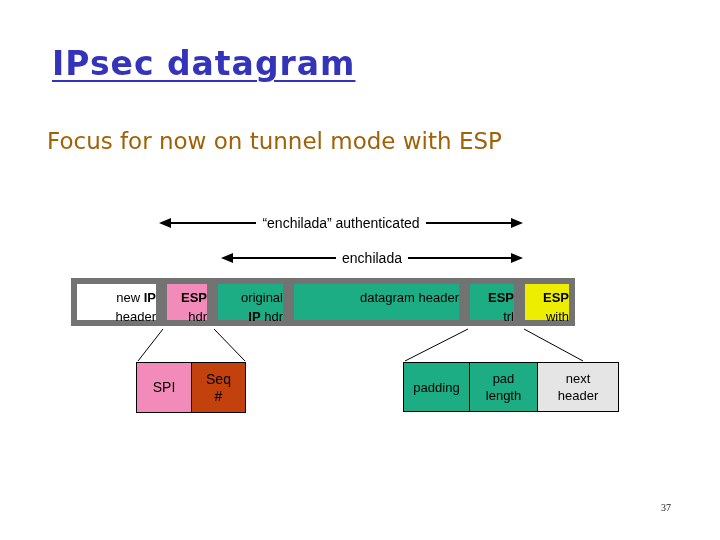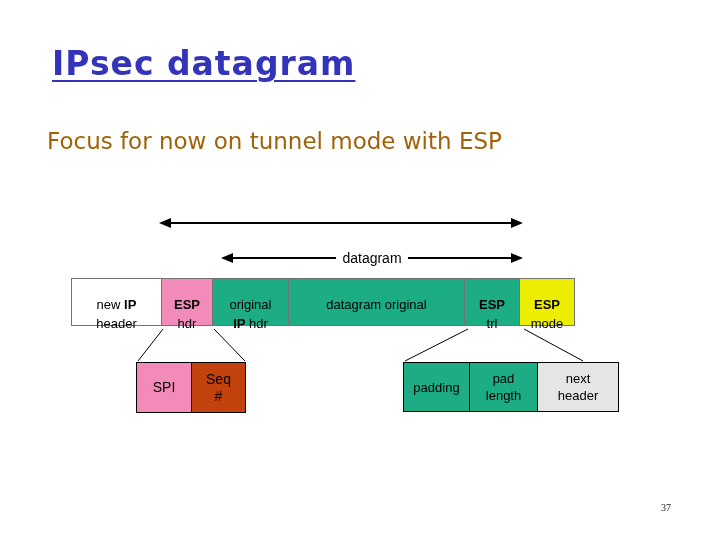--- a/index.html
+++ b/index.html
@@ -25,22 +25,22 @@
   }
   .arrow-row .aline{flex:1;height:0;border-top:2px solid #000;}
   .arrow-row.thick .aline{border-top-width:2.5px;}
   .arrow-row .alabel{white-space:nowrap;padding:0 6px;}
   .head{width:0;height:0;border-top:5px solid transparent;border-bottom:5px solid transparent;}
   .head.left{border-right:12px solid #000;}
   .head.right{border-left:12px solid #000;}
   
   .boxrow{position:absolute;left:71px;top:278px;height:48px;display:flex;}
   .dbox{
-    box-sizing:border-box;border:1px solid #737373;margin-left:-1px;
-    text-align:center;font-size:13px;line-height:19px;padding-top:16px;
+    box-sizing:border-box;border:6px solid #737373;margin-left:-1px;
+    text-align:right;font-size:13px;line-height:19px;padding-top:4px;
     color:#000;
   }
   .dbox:first-child{margin-left:0;}
   
   .group{position:absolute;display:flex;}
   .gcell{
     box-sizing:border-box;border:1px solid #000;margin-left:-1px;
     display:flex;flex-direction:column;justify-content:center;align-items:center;
     text-align:center;color:#000;
   }
@@ -61,55 +61,56 @@
 
 <div class="slide">
 
   <h1 class="title" style="color: rgb(52, 52, 187);">IPsec datagram</h1>
 
   <p class="subtitle">Focus for now on tunnel mode with ESP</p>
 
   <div class="arrow-row thick" style="left:159px;top:212px;width:364px;">
     <span class="head left"></span>
     <span class="aline"></span>
+    <span class="alabel">“enchilada” authenticated</span>
     <span class="aline"></span>
     <span class="head right"></span>
   </div>
 
   <div class="arrow-row" style="left:221px;top:247px;width:302px;">
     <span class="head left"></span>
     <span class="aline"></span>
-    <span class="alabel">datagram</span>
+    <span class="alabel">enchilada</span>
     <span class="aline"></span>
     <span class="head right"></span>
   </div>
 
   <div class="boxrow">
     <div class="dbox" style="width: 91px; background-color: rgb(255, 255, 255);">
       <div><span>new </span><b>IP</b></div>
       <div>header</div>
     </div>
     <div class="dbox" style="width: 52px; background-color: rgb(242, 139, 185);">
       <div><b>ESP</b></div>
       <div>hdr</div>
     </div>
     <div class="dbox" style="width: 77px; background-color: rgb(28, 173, 133);">
       <div>original</div>
       <div><b>IP</b><span> hdr</span></div>
     </div>
     <div class="dbox" style="width: 177px; background-color: rgb(28, 173, 133);">
-      <div>datagram original</div>
+      <div>datagram header</div>
     </div>
     <div class="dbox" style="width: 56px; background-color: rgb(28, 173, 133);">
       <div><b>ESP</b></div>
       <div>trl</div>
     </div>
     <div class="dbox" style="width: 56px; background-color: rgb(237, 237, 0);">
       <div><b>ESP</b></div>
-      <div>mode</div>
+      <div>with</div>
     </div>
   </div>
 
   <svg class="connectors" width="720" height="540" viewBox="0 0 720 540">
     <line x1="163" y1="329" x2="138" y2="361" stroke="#000" stroke-width="1"></line>
     <line x1="214" y1="329" x2="245" y2="361" stroke="#000" stroke-width="1"></line>
     <line x1="468" y1="329" x2="405" y2="361" stroke="#000" stroke-width="1"></line>
     <line x1="524" y1="329" x2="583" y2="361" stroke="#000" stroke-width="1"></line>
   </svg>
 

